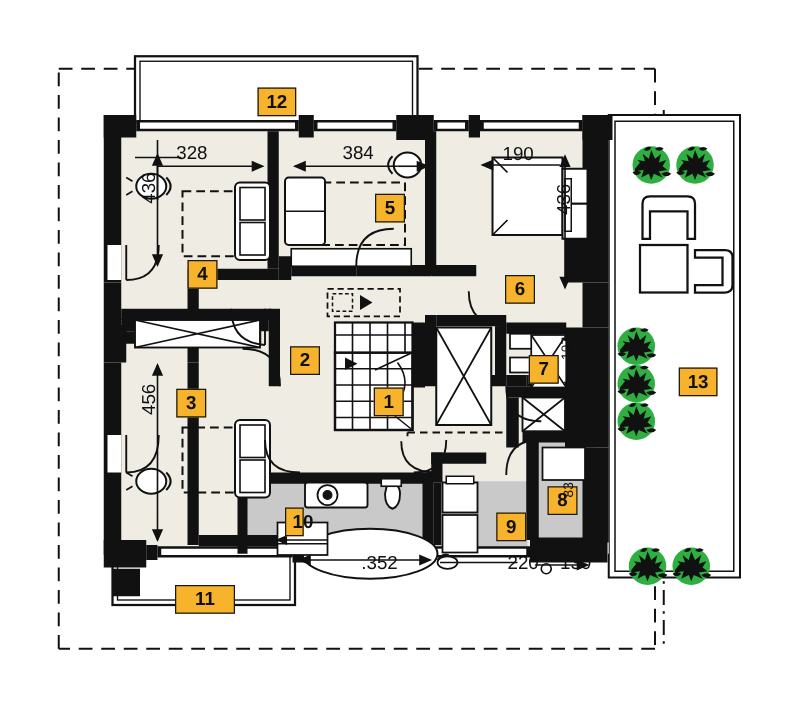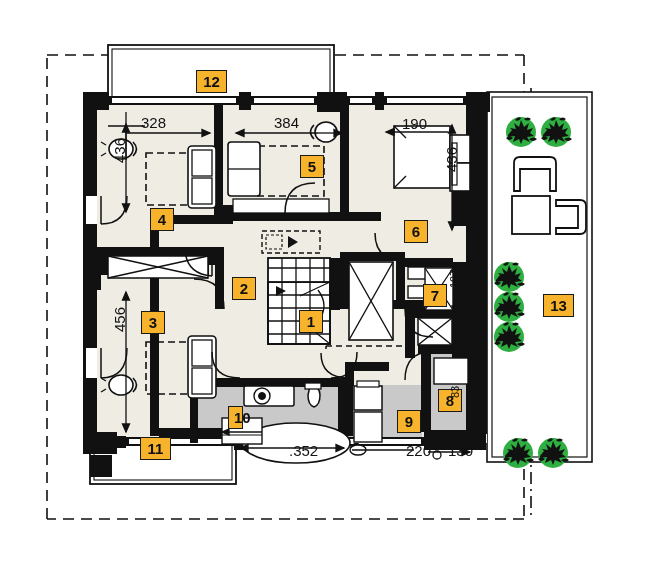--- a/index.html
+++ b/index.html
@@ -417,22 +417,22 @@
   <div class="room-badge" style="left:299px; top:310px; width:24px; height:23px;">1</div>
   <div class="room-badge" style="left:232px; top:277px; width:24px; height:23px;">2</div>
   <div class="room-badge" style="left:141px; top:311px; width:24px; height:23px;">3</div>
   <div class="room-badge" style="left:150px; top:208px; width:24px; height:23px;">4</div>
   <div class="room-badge" style="left:300px; top:155px; width:24px; height:23px;">5</div>
   <div class="room-badge" style="left:404px; top:220px; width:24px; height:23px;">6</div>
   <div class="room-badge" style="left:423px; top:284px; width:24px; height:23px;">7</div>
   <div class="room-badge" style="left:438px; top:389px; width:24px; height:23px;">8</div>
   <div class="room-badge" style="left:397px; top:410px; width:24px; height:23px;">9</div>
   <div class="room-badge" style="left:228px; top:406px; width:15px; height:23px;">10</div>
-  <div class="room-badge" style="left:140px; top:437px; width:31px; height:23px;text-align:center;">11</div>
-  <div class="room-badge" style="left:196px; top:70px; width:31px; height:23px;">12</div>
+  <div class="room-badge" style="left:140px; top:468px; width:48px; height:23px;text-align:center;">11</div>
+  <div class="room-badge" style="left:206px; top:70px; width:31px; height:23px;">12</div>
   <div class="room-badge" style="left:543px; top:294px; width:31px; height:23px;">13</div>
 
   <div class="dim-label" style="left:141px; top:115px;">328</div>
   <div class="dim-label" style="left:274px; top:115px;text-align:right;">384</div>
   <div class="dim-label" style="left:402px; top:116px;">190</div>
   <div class="dim-label vert" style="left:112px; top:163px;">436</div>
   <div class="dim-label vert" style="left:112px; top:332px;">456</div>
   <div class="dim-label vert" style="left:444px; top:172px;">436</div>
   <div class="dim-label vert dim-small" style="left:449px; top:288px;">197</div>
   <div class="dim-label" style="left:289px; top:443px;">.352</div>

